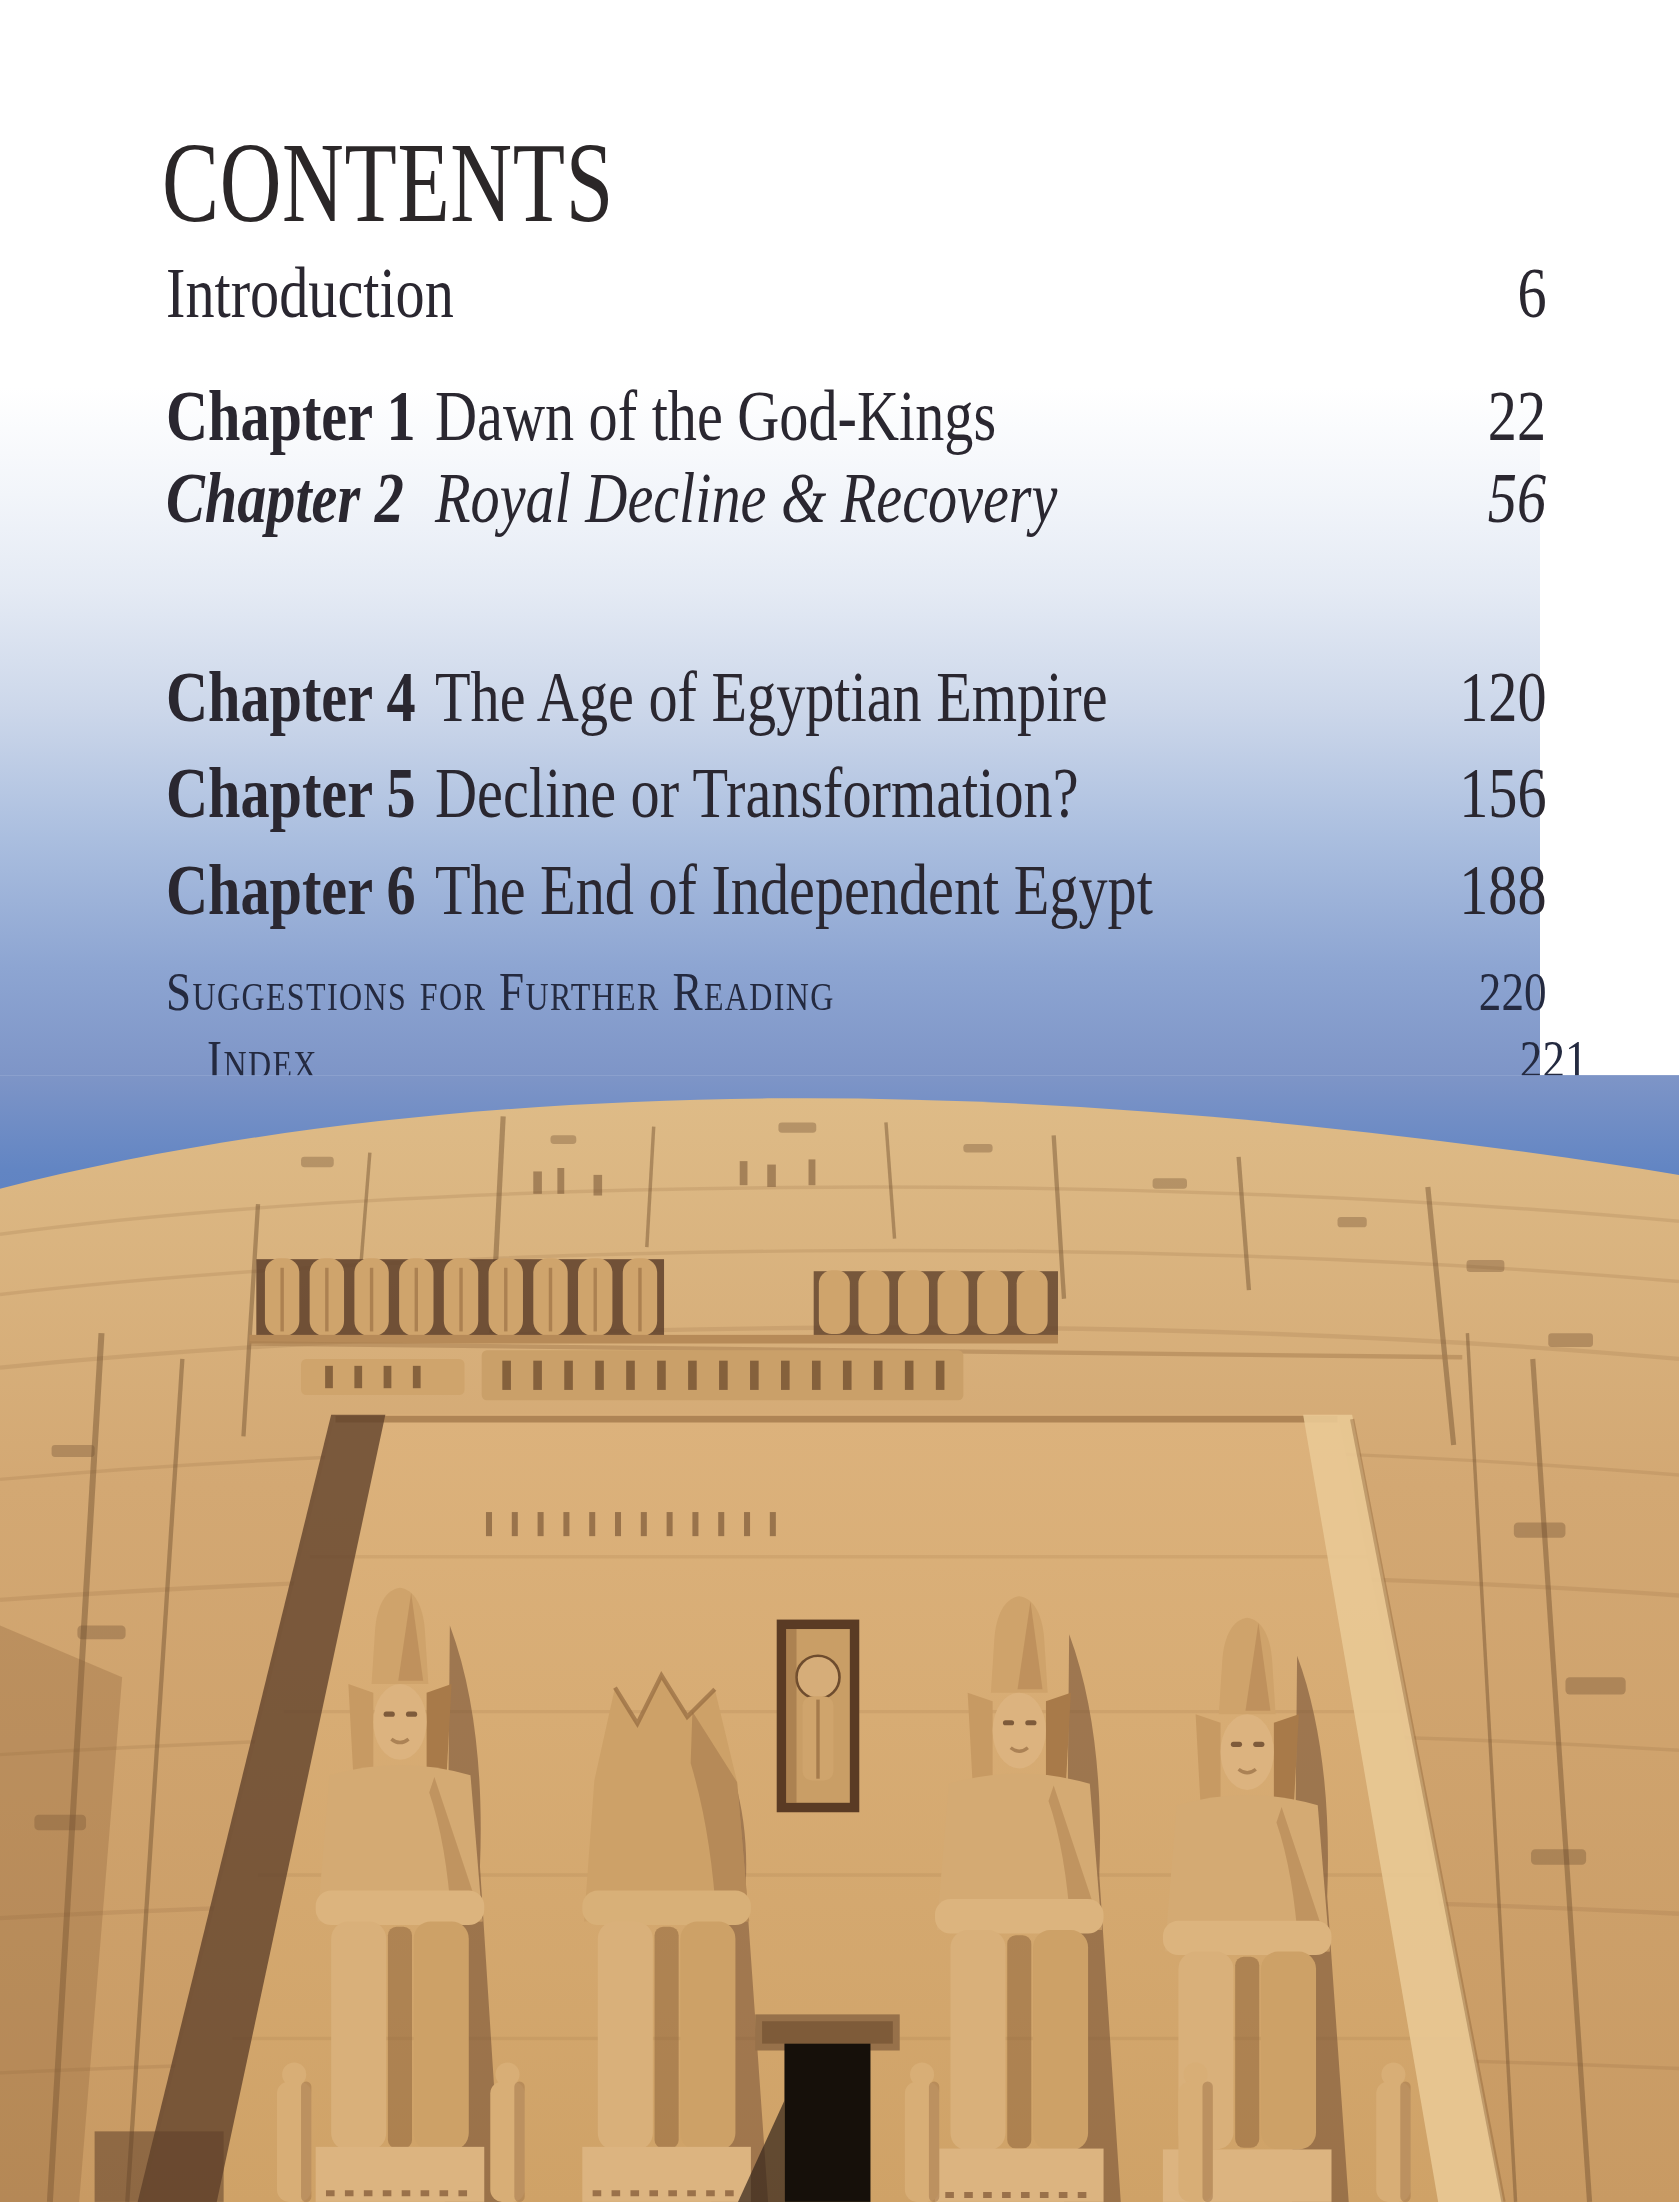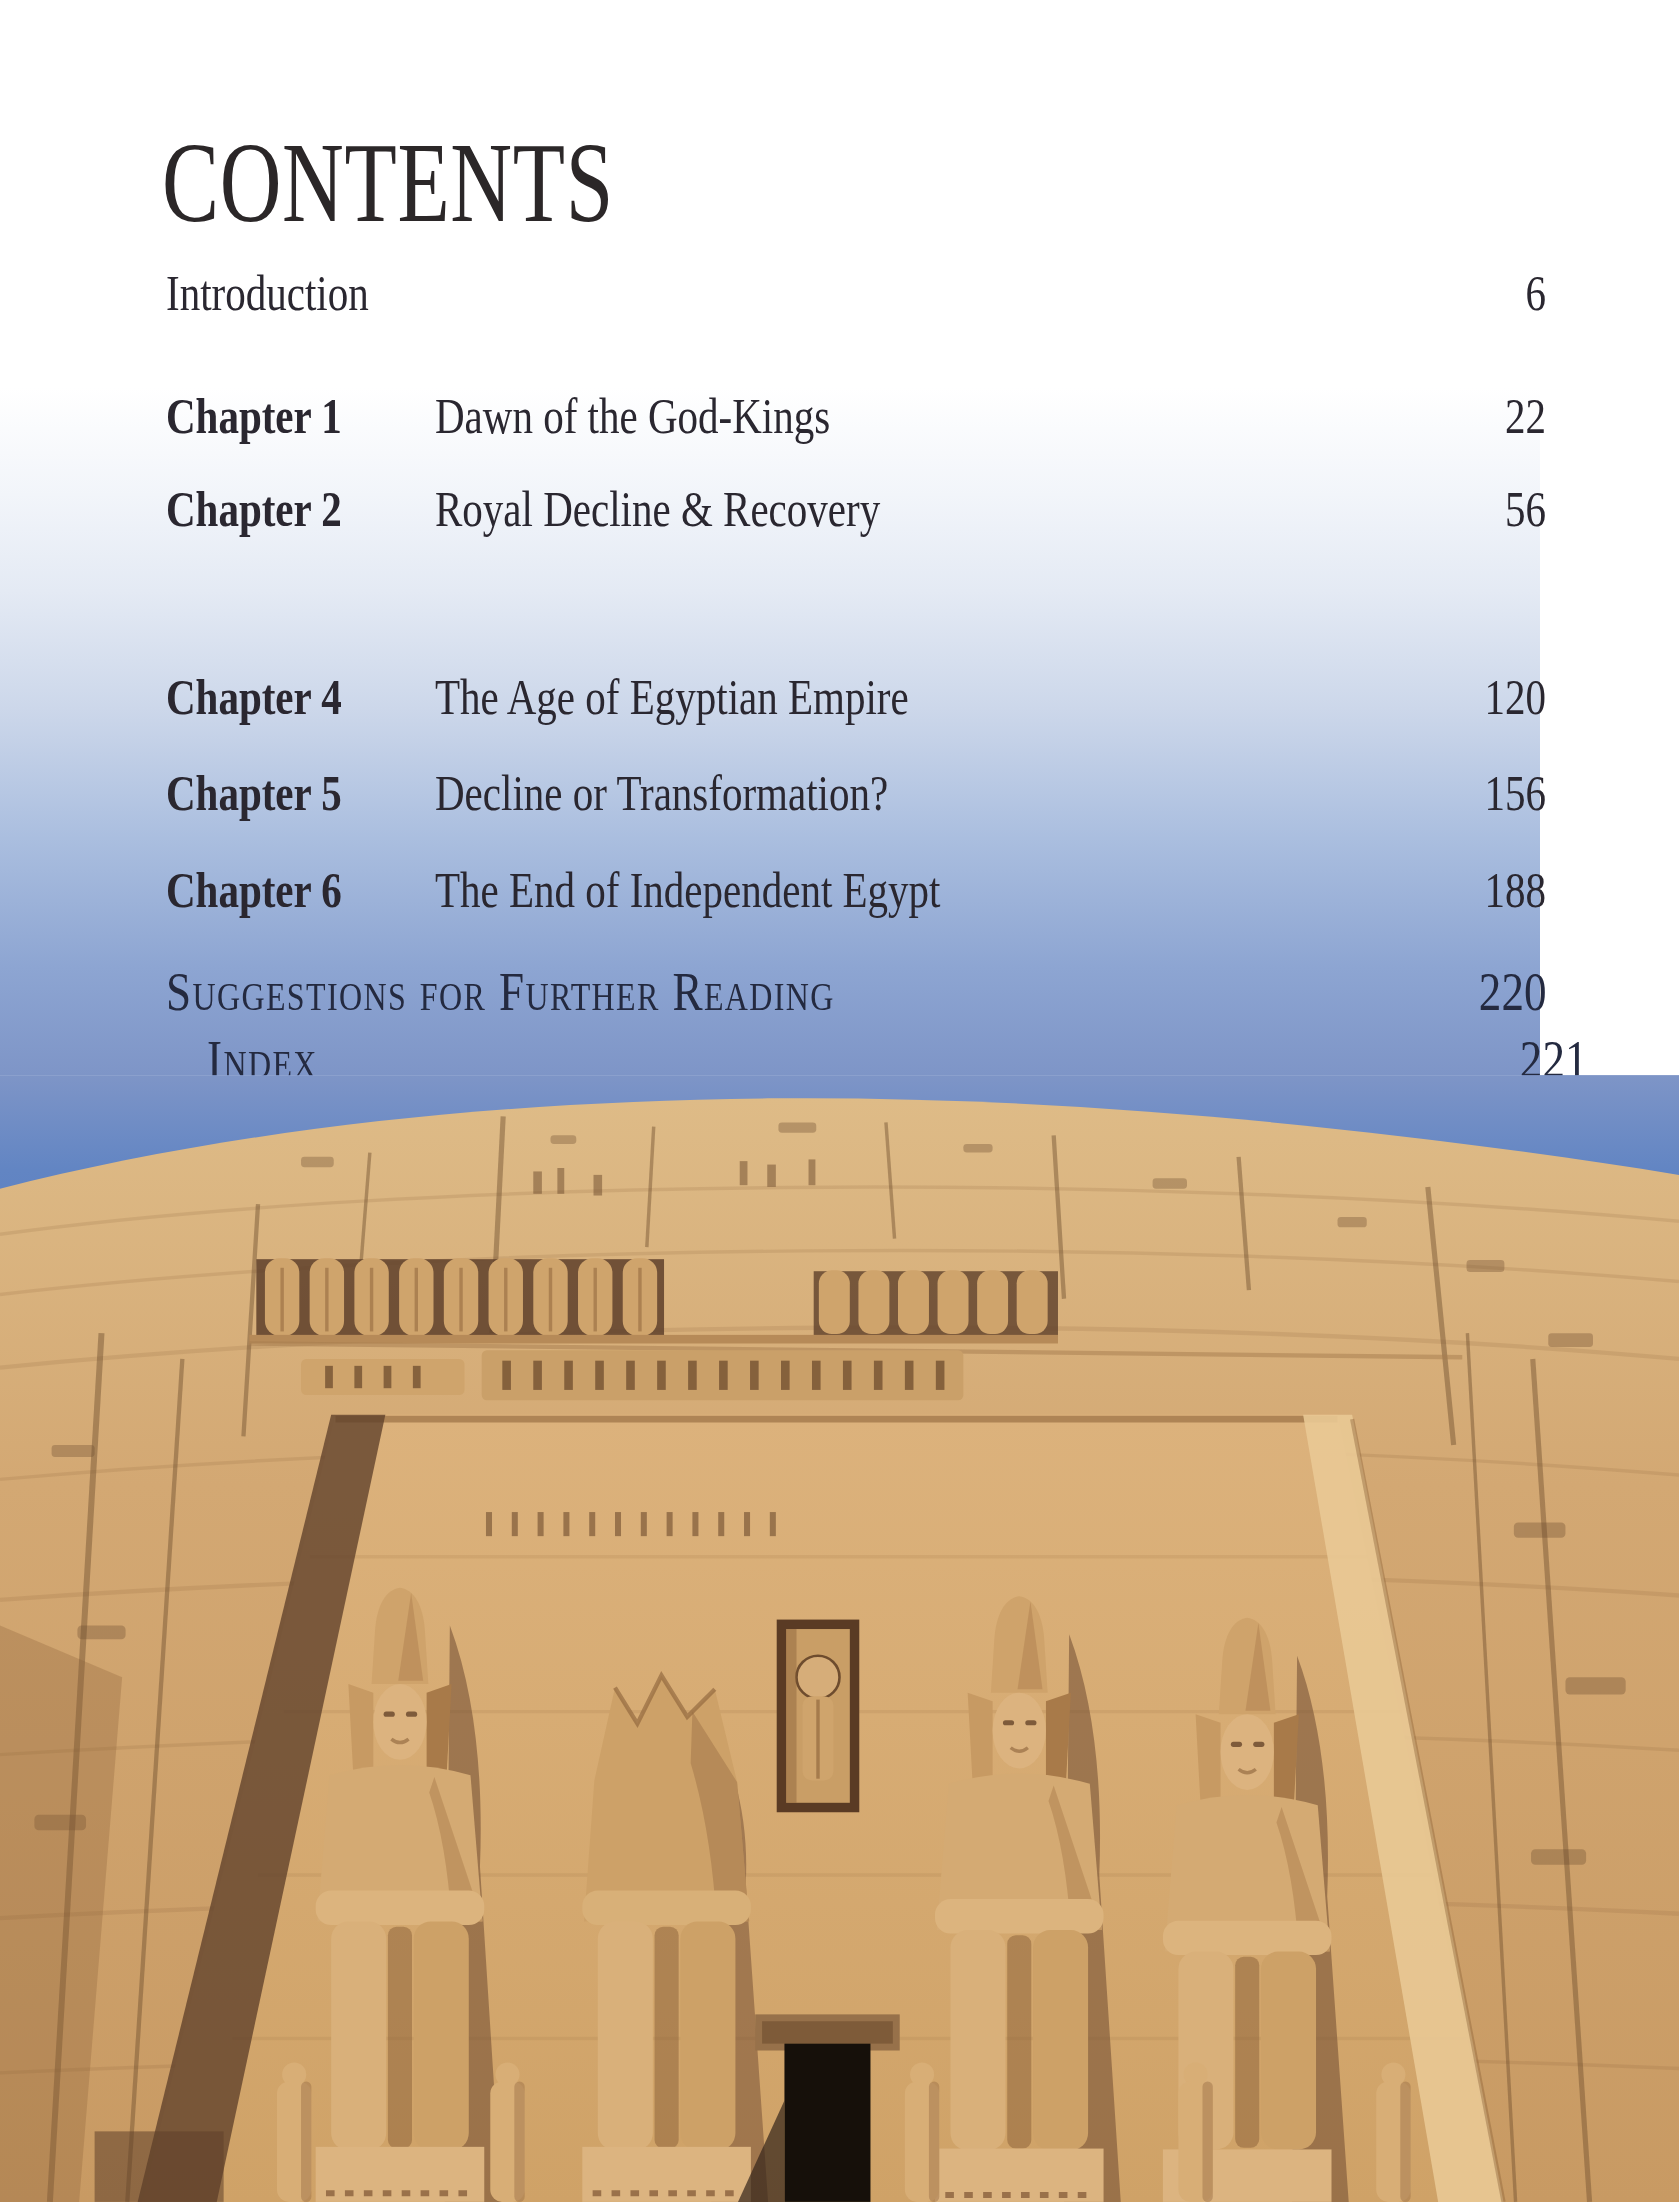--- a/index.html
+++ b/index.html
@@ -18,21 +18,21 @@
       #8da5d2 90%, #7e95c7 100%);
   }
   .page-title{
     position:absolute;left:162px;top:126px;
     font-size:114px;line-height:114px;color:#2b2728;
     transform:scaleX(0.75);transform-origin:0 50%;
     white-space:nowrap;letter-spacing:0.9px;
   }
   .toc-row{
     position:absolute;left:166px;width:1380px;height:79px;
-    font-size:50px;line-height:62px;color:#2a2730;white-space:nowrap;
+    font-size:71px;line-height:62px;color:#2a2730;white-space:nowrap;
   }
   .toc-row .cell{display:inline-block;transform:scaleX(0.82);transform-origin:0 50%;}
   .toc-row .ch-label{position:absolute;left:0;top:0;font-weight:bold;}
   .toc-row .ch-title{position:absolute;left:269px;top:0;}
   .toc-row .pg{
     position:absolute;right:0;top:0;
     transform:scaleX(0.82);transform-origin:100% 50%;display:inline-block;
   }
   .toc-row.back-matter{
     font-size:55px;line-height:59px;color:#242a40;
@@ -54,21 +54,21 @@
   <div class="toc-row" style="top:262px;">
     <span class="cell">Introduction</span>
     <span class="pg">6</span>
   </div>
 
   <div class="toc-row" style="top:385px;">
     <span class="cell ch-label">Chapter 1</span>
     <span class="cell ch-title">Dawn of the God-Kings</span>
     <span class="pg">22</span>
   </div>
-  <div class="toc-row" style="top:478px;">
+  <div class="toc-row" style="top:467px;font-style:italic;">
     <span class="cell ch-label">Chapter 2</span>
     <span class="cell ch-title">Royal Decline &amp; Recovery</span>
     <span class="pg">56</span>
   </div>
   <div class="toc-row" style="top:666px;">
     <span class="cell ch-label">Chapter 4</span>
     <span class="cell ch-title">The Age of Egyptian Empire</span>
     <span class="pg">120</span>
   </div>
   <div class="toc-row" style="top:762px;">

